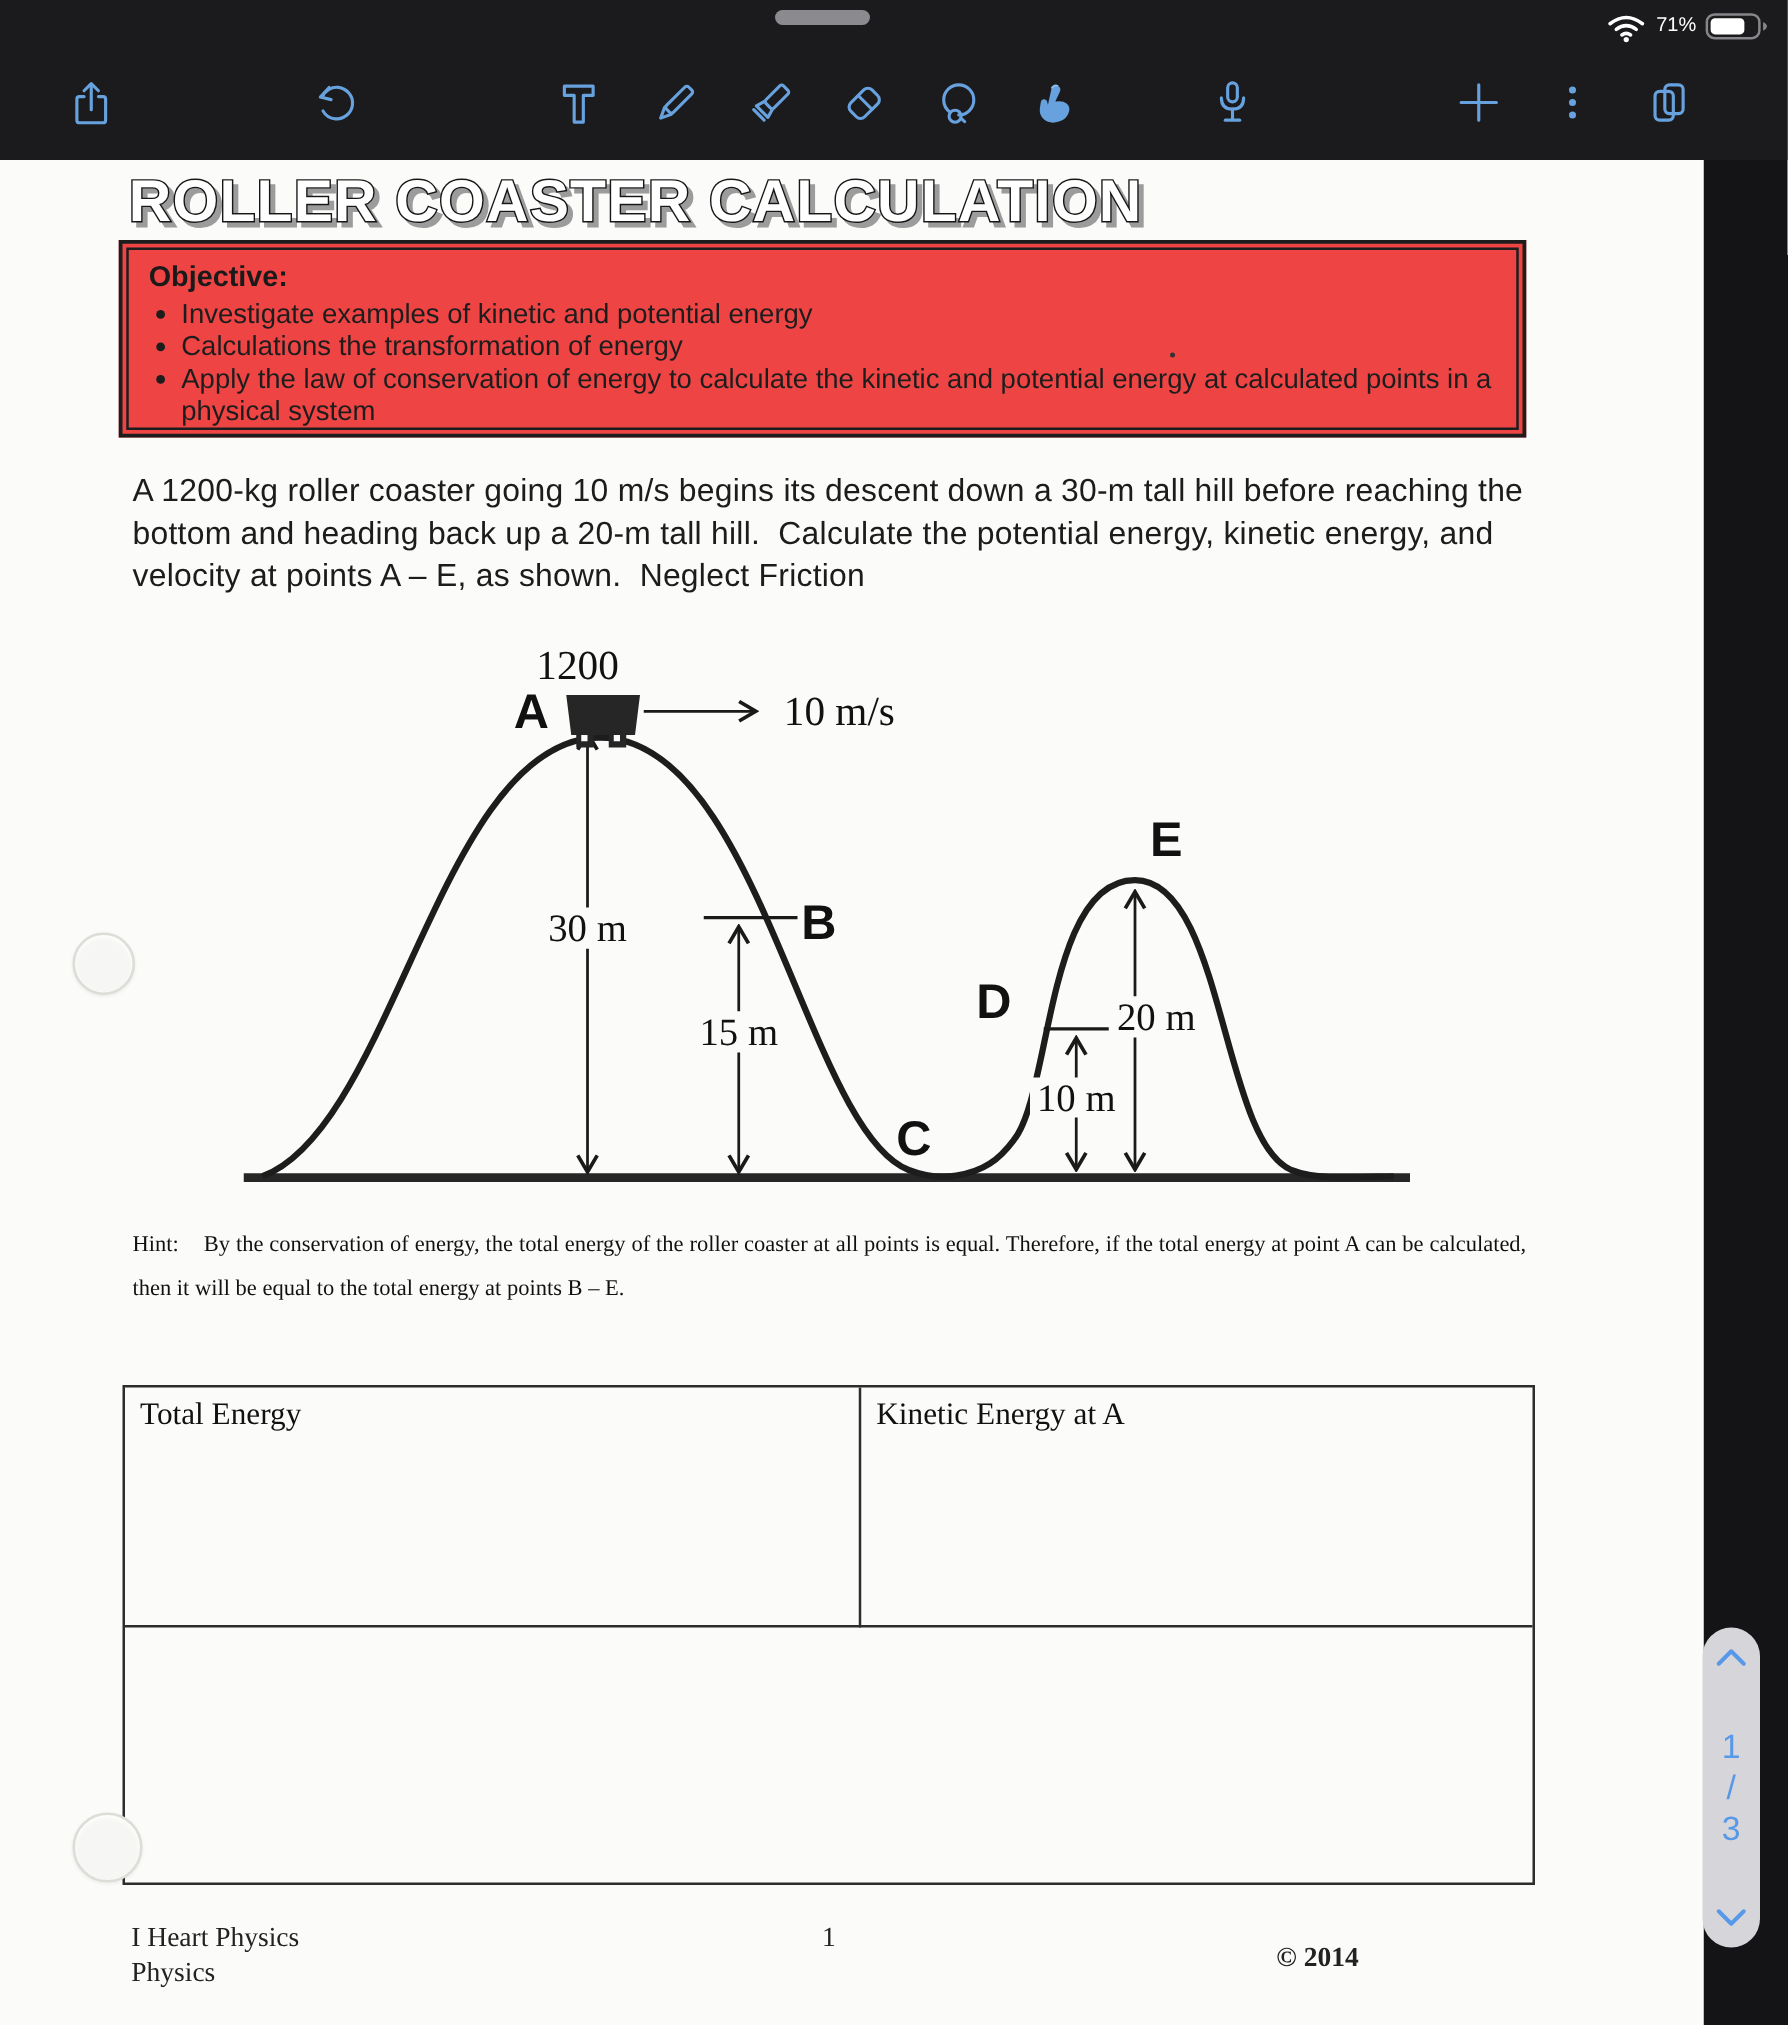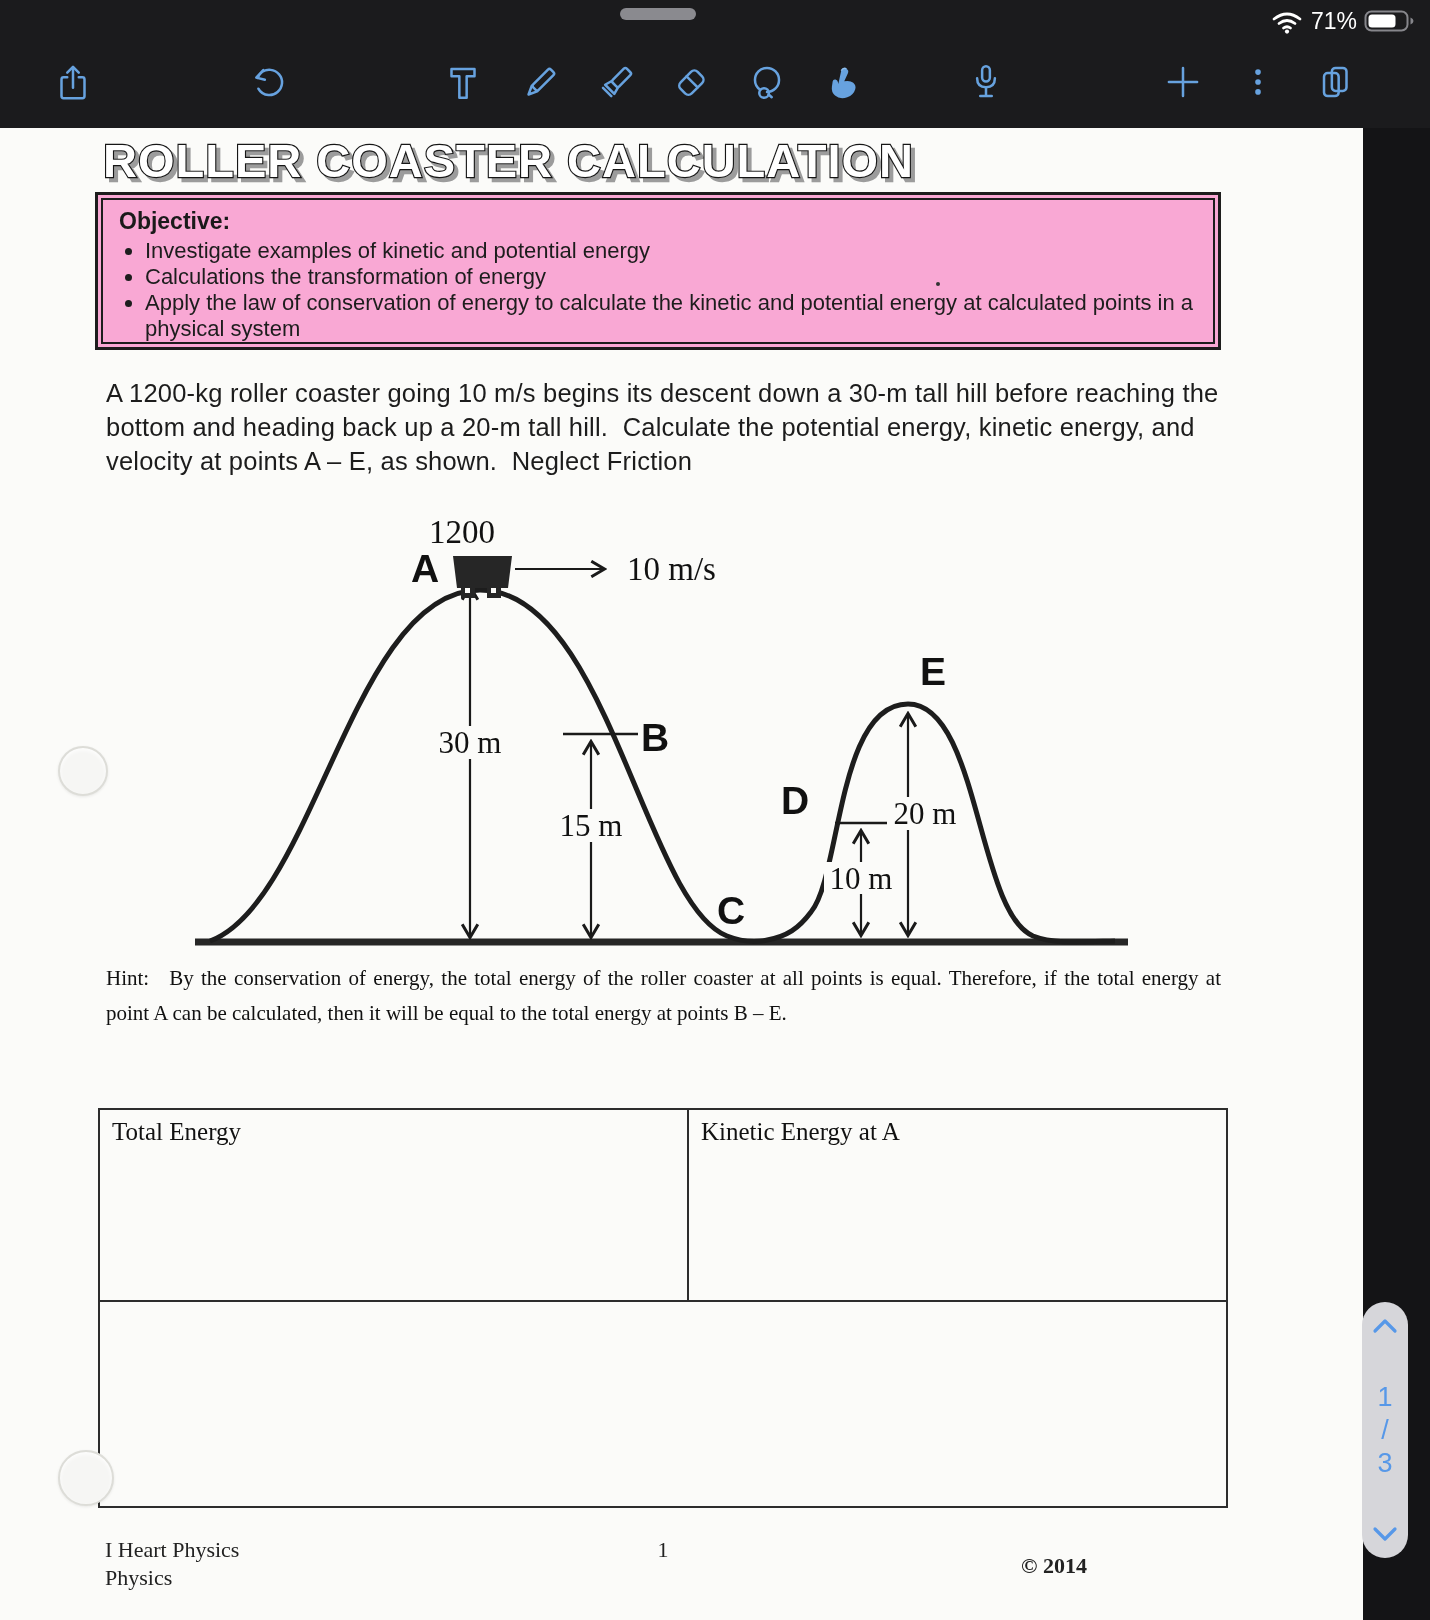--- a/index.html
+++ b/index.html
@@ -5,61 +5,61 @@
   html,body{margin:0;padding:0;}
   body{
     width:1430px;height:1620px;position:relative;overflow:hidden;
     background:#141416;
     font-family:"Liberation Sans",sans-serif;
   }
   
   .topbar{position:absolute;left:0;top:0;width:1430px;height:128px;background:#1b1b1d;}
   .drag-handle{position:absolute;left:620px;top:8px;width:76px;height:12px;border-radius:6px;background:#8a8a8f;}
   .statusbar{position:absolute;right:14px;top:6px;height:30px;display:flex;align-items:center;gap:7px;}
-  .battery-pct{color:#ffffff;font-size:23px;font-weight:400;}
+  .battery-pct{color:#ffffff;font-size:16px;font-weight:400;}
   .toolbtn{position:absolute;top:58px;width:46px;height:48px;background:none;border:none;padding:0;cursor:pointer;}
   .toolbtn svg{width:46px;height:48px;display:block;}
   .ic{stroke:#67a2df;stroke-width:2.4;fill:none;stroke-linecap:round;stroke-linejoin:round;}
   .icf{fill:#67a2df;stroke:none;}
   
   .page{position:absolute;left:0;top:128px;width:1363px;height:1492px;background:#fbfbf9;}
   .emboss{position:absolute;border-radius:50%;background:#f6f6f4;border:2px solid #dddDd8;
           box-shadow:inset 0 2px 4px rgba(255,255,255,.9), 0 1px 3px rgba(0,0,0,.08);}
   .emboss.c1{left:58px;top:618px;width:46px;height:46px;}
   .emboss.c2{left:58px;top:1322px;width:52px;height:52px;}
   
   .title-svg{position:absolute;left:98px;top:0px;}
   .title-main{font-family:"Liberation Sans",sans-serif;font-weight:bold;font-size:47px;letter-spacing:1px;
               fill:#ffffff;stroke:#161616;stroke-width:2.3px;paint-order:stroke;}
   .title-shadow{font-family:"Liberation Sans",sans-serif;font-weight:bold;font-size:47px;letter-spacing:1px;
               fill:#9c9c9c;stroke:#9c9c9c;stroke-width:2.3px;}
   
-  .obj-outer{position:absolute;left:95px;top:64px;width:1120px;height:152px;border:3px solid #1d1d1d;background:#f9a8d4;text-decoration:underline;}
+  .obj-outer{position:absolute;left:95px;top:64px;width:1120px;height:152px;border:3px solid #1d1d1d;background:#ef4444;text-decoration:underline;}
   .obj-inner{position:absolute;left:3px;top:3px;right:3px;bottom:3px;border:2px solid #1d1d1d;padding:6px 14px 0 14px;box-sizing:border-box;}
   .obj-head{font-size:23px;font-weight:bold;color:#1a1a1a;margin:2px 0 3px 2px;}
   .obj-list{margin:0;padding:0 0 0 28px;list-style:disc;color:#1a1a1a;}
   .obj-list li{font-size:22px;line-height:26px;color:#1d1d1d;}
   .stray-dot{position:absolute;left:833px;top:82px;width:4px;height:4px;border-radius:50%;background:#333;}
   
   .problem{position:absolute;left:106px;top:248px;width:1118px;font-size:25.5px;line-height:34px;
            color:#1c1c1c;letter-spacing:.2px;white-space:pre-wrap;}
   
   .diagram{position:absolute;left:95px;top:364px;}
   .dg-curve{fill:none;stroke:#1d1d1d;stroke-width:5;}
   .dg-ground{stroke:#262626;stroke-width:7;}
   .dg-arrow{stroke:#1a1a1a;stroke-width:2.2;fill:none;}
   .dg-tick{stroke:#1a1a1a;stroke-width:2.6;}
   .dg-meas{font-family:"Liberation Serif",serif;font-size:31px;fill:#111;}
   .dg-pt{font-family:"Liberation Sans",sans-serif;font-weight:bold;font-size:39px;fill:#111;}
   .dg-mass{font-family:"Liberation Serif",serif;font-size:33px;fill:#111;}
   .dg-vel{font-family:"Liberation Serif",serif;font-size:33px;fill:#111;}
   .dg-whitebg{fill:#fbfbf9;}
   
-  .hint{position:absolute;left:106px;top:812px;width:1115px;font-family:"Liberation Serif",serif;
-        font-size:21px;line-height:35px;color:#111;text-align:justify;}
+  .hint{position:absolute;left:106px;top:832px;width:1115px;font-family:"Liberation Serif",serif;
+        font-size:18px;line-height:35px;color:#111;text-align:justify;}
   .hint-gap{display:inline-block;width:20px;}
   
   .etable{position:absolute;left:98px;top:980px;width:1130px;height:400px;border:2px solid #2d2d2d;box-sizing:border-box;background:transparent;}
   .etable .row1{position:absolute;left:0;top:0;width:100%;height:192px;border-bottom:2px solid #2d2d2d;box-sizing:border-box;}
   .etable .cell-k{position:absolute;left:587px;top:0;width:489px;height:192px;border-left:2px solid #2d2d2d;box-sizing:border-box;}
   .tlabel{font-family:"Liberation Serif",serif;font-size:25px;color:#111;padding:8px 0 0 12px;}
   
   .footer{position:absolute;left:0px;top:1408px;width:1363px;font-family:"Liberation Serif",serif;color:#222;}
   .f-left{position:absolute;left:105px;top:0;font-size:22px;line-height:28px;}
   .f-left .it{}

